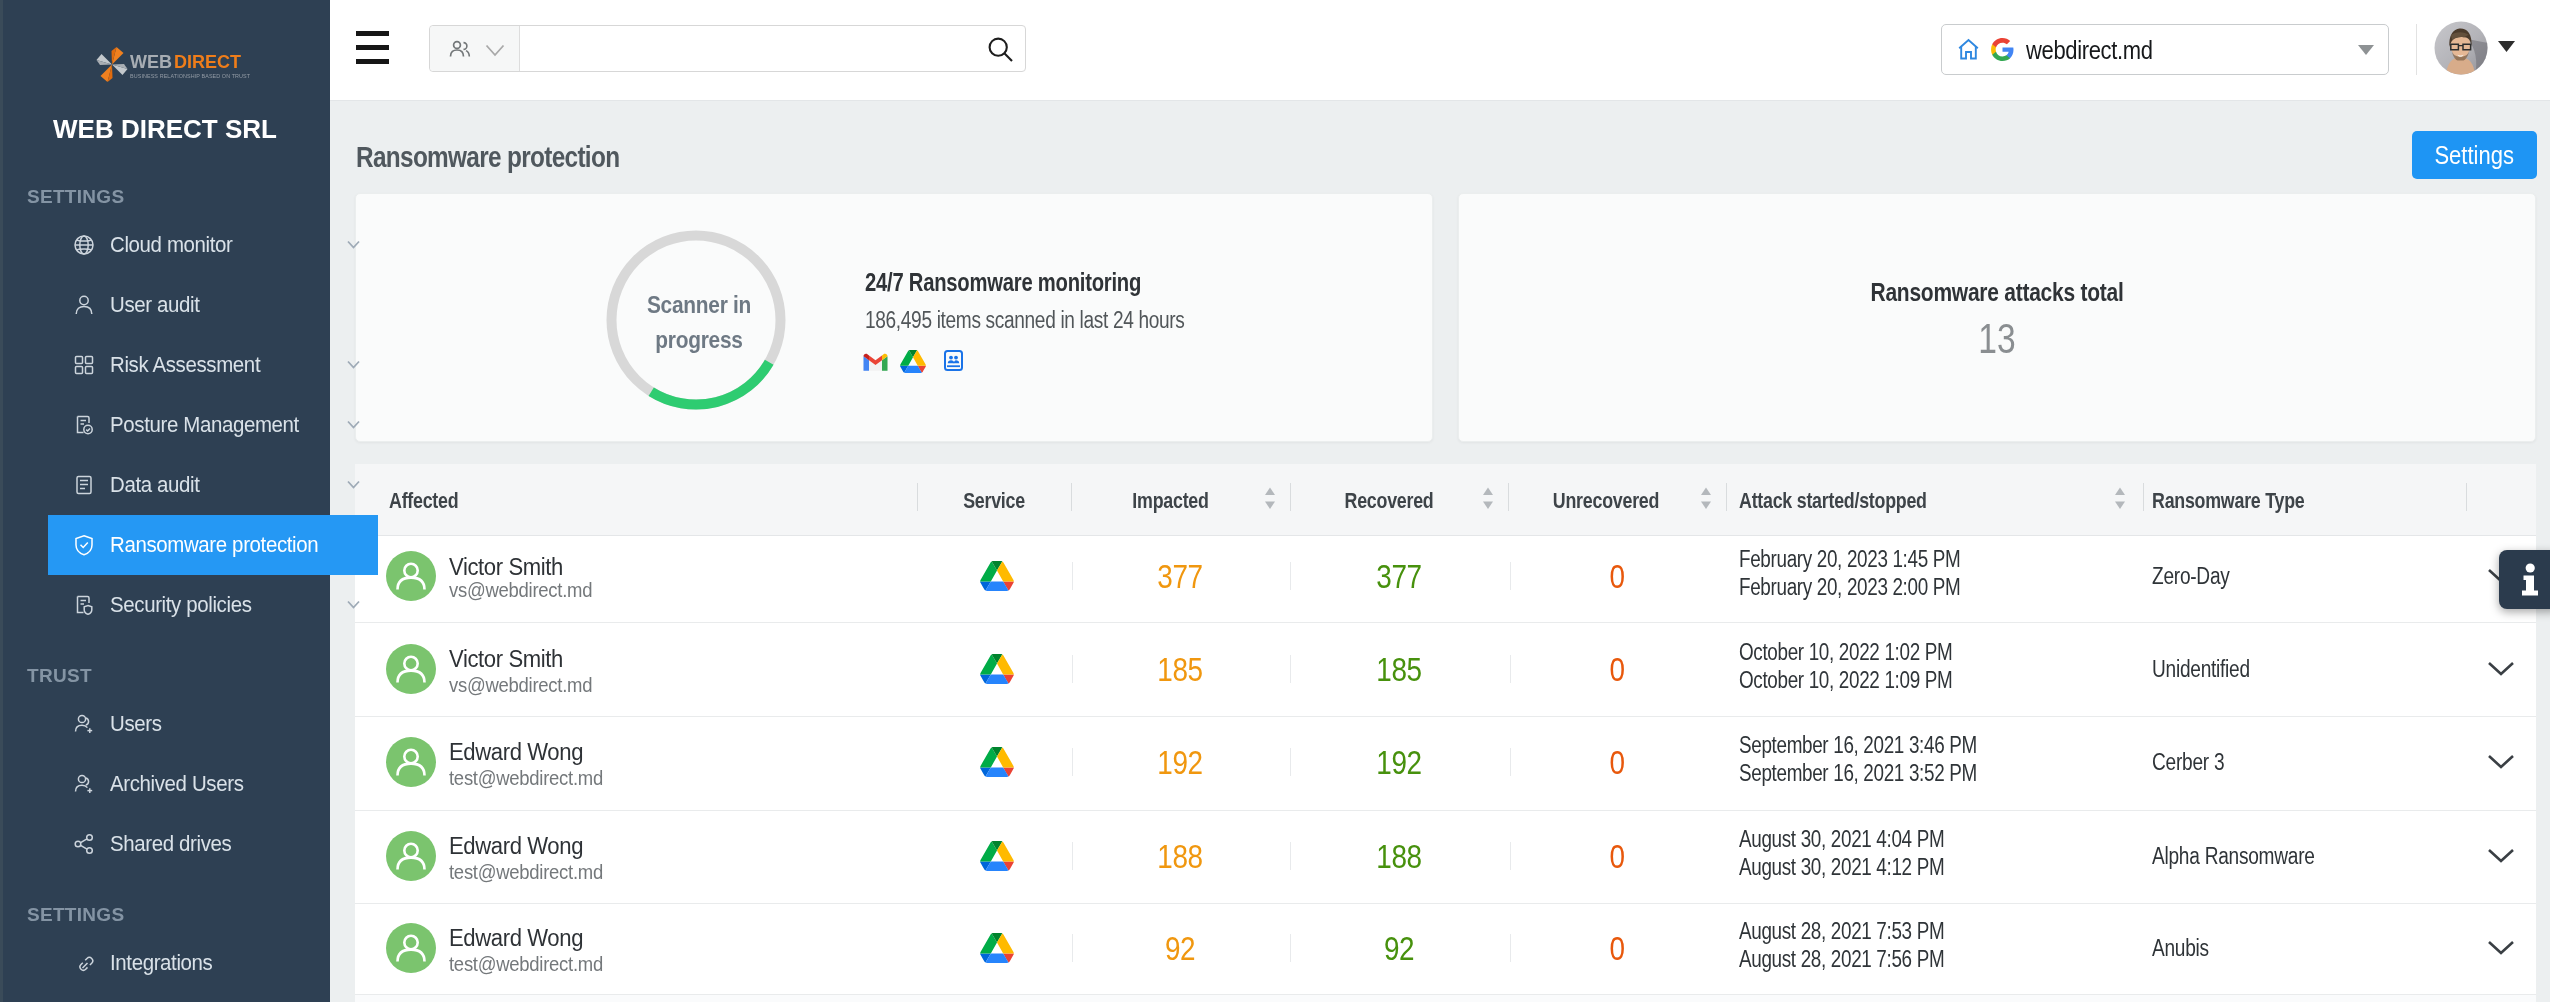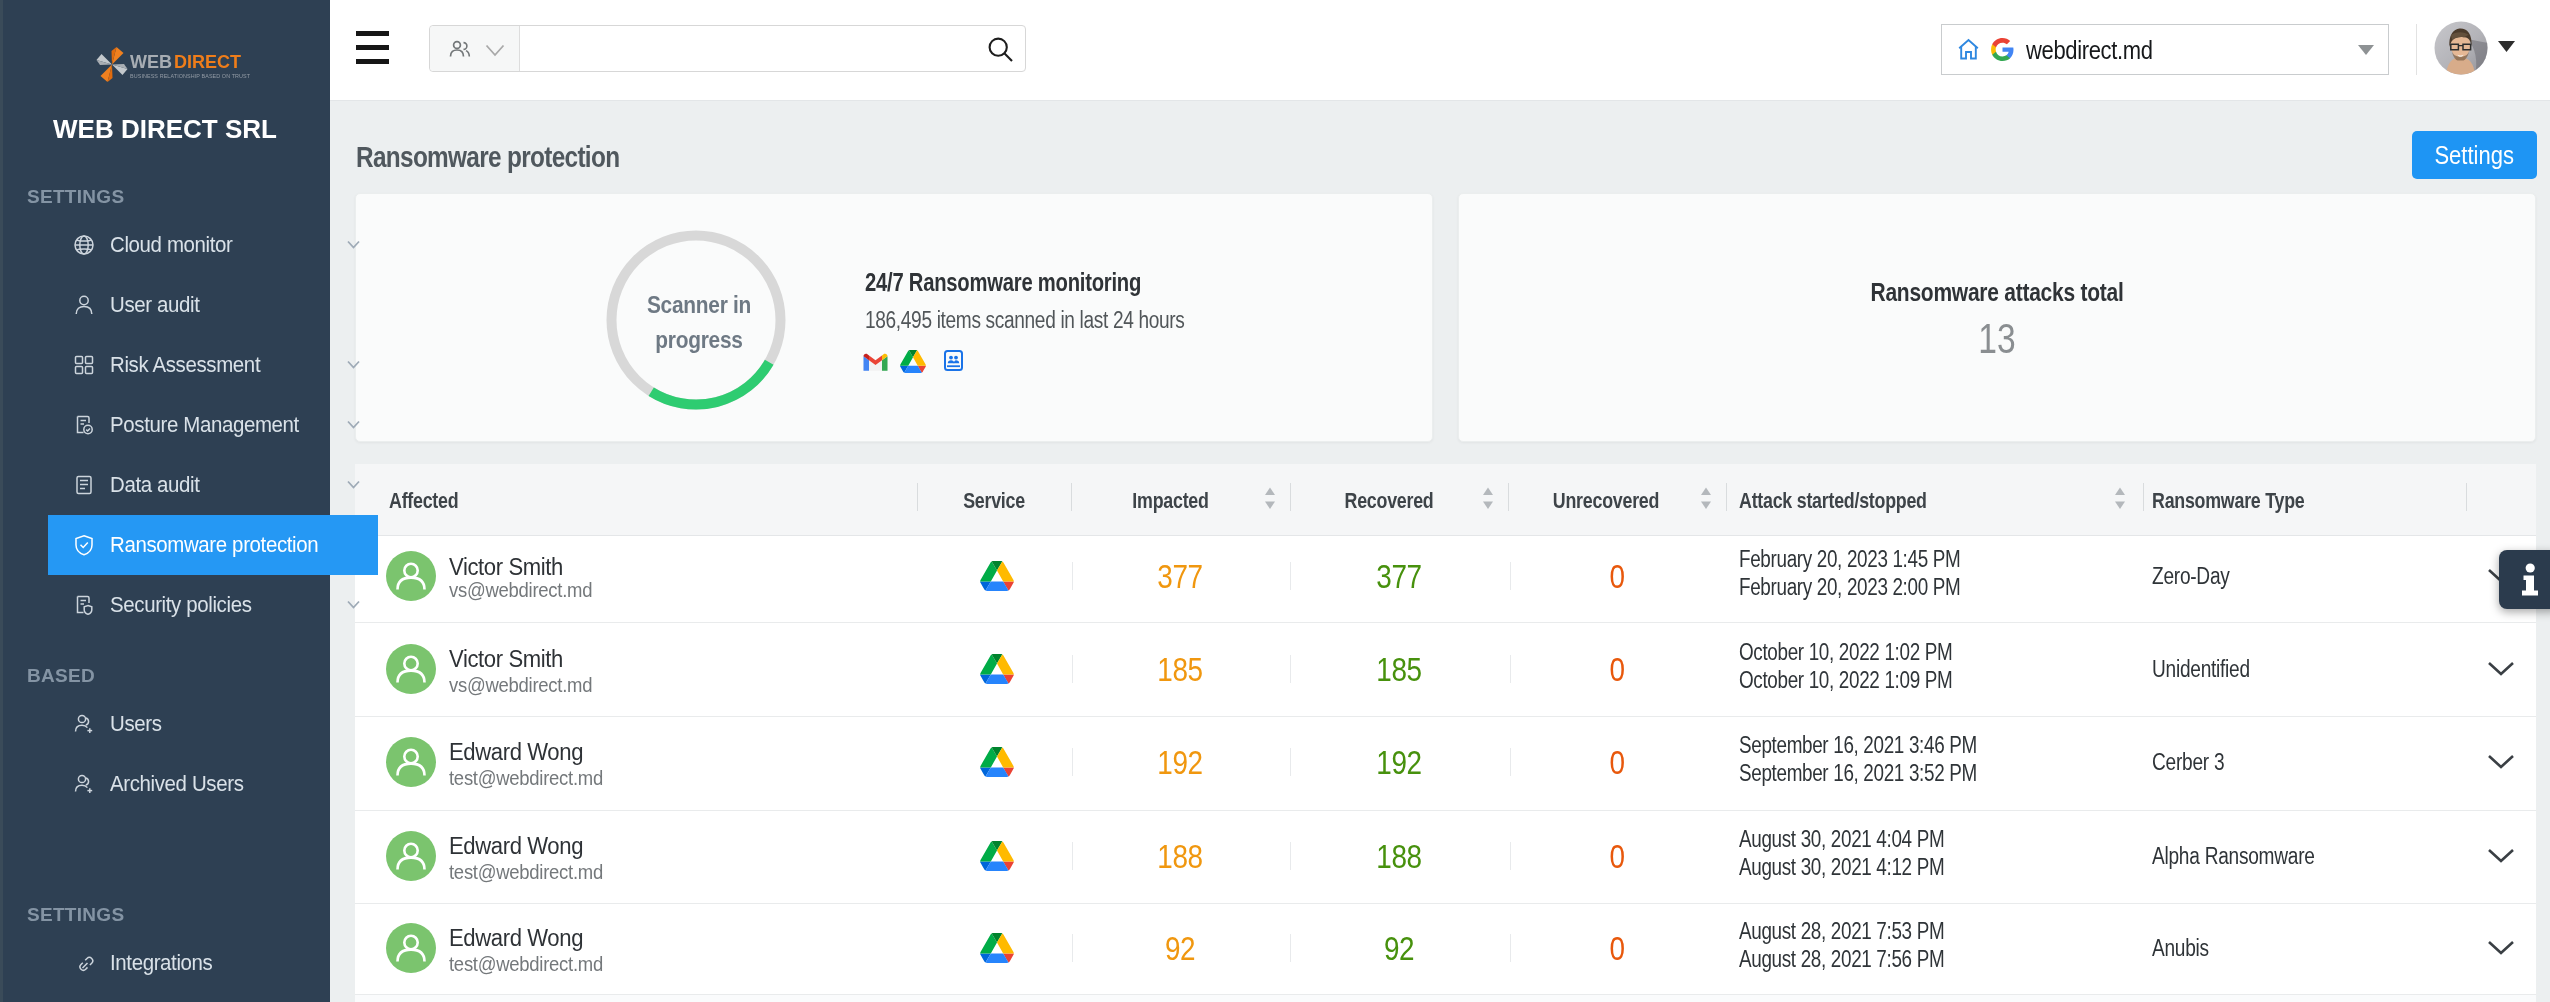--- a/index.html
+++ b/index.html
@@ -17,21 +17,21 @@
 .mitem .chev { position:absolute; right:18px; top:50%; margin-top:-5px; width:13px; height:9px; }
 .mitem.active { background:#2598f4; }
 .mitem.active .txt { color:#fff; }
 
 
 #topbar { position:absolute; left:330px; top:0; width:2220px; height:101px; background:#fff; border-bottom:1px solid #e3e6e8; z-index:4; }
 #burger { position:absolute; left:26px; top:31px; width:33px; height:33px; }
 #burger span { position:absolute; left:0; width:33px; height:4.5px; background:#161616; }
 #searchbox { position:absolute; left:99px; top:25px; width:597px; height:47px; border:1px solid #d7d7d7; border-radius:4px; background:#fff; }
 #searchseg { position:absolute; left:0; top:0; width:90px; height:45px; background:#f6f7f7; border-right:1px solid #ddd; border-radius:4px 0 0 4px; }
-#domainbox { position:absolute; left:1611px; top:24px; width:448px; height:51px; border:1px solid #c9ccce; border-radius:0; background:#fff; }
+#domainbox { position:absolute; left:1611px; top:24px; width:448px; height:51px; border:1px solid #c9ccce; border-radius:5px; background:#fff; }
 #domainbox .txt { position:absolute; left:84px; top:11px; font-size:25px; color:#17191b; letter-spacing:-0.4px; transform:scaleX(0.88); transform-origin:left center; }
 #tbdivider { position:absolute; left:2086px; top:24px; width:1px; height:51px; background:#e2e2e2; }
 
 #main { position:absolute; left:0; top:0; width:2550px; height:1002px; }
 #pagetitle { position:absolute; left:356px; top:141px; font-size:29px; color:#50585e; font-weight:bold; letter-spacing:-0.8px; transform:scaleX(0.84); transform-origin:left top; }
 #settingsbtn { position:absolute; left:2412px; top:131px; width:125px; height:48px; background:#1e95f4; border-radius:5px; color:#fff; font-size:25px; text-align:center; line-height:48px; }
 #settingsbtn span { display:inline-block; transform:scaleX(0.88); }
 .card { position:absolute; top:193px; height:249px; background:#fafbfb; border:1px solid #ebeeee; border-radius:5px; box-shadow:0 1px 3px rgba(0,0,0,.05); }
 #card1 { left:355px; width:1078px; }
 #card2 { left:1458px; width:1078px; }
@@ -441,40 +441,50 @@
         <line x1="7.5" y1="6.5" x2="13" y2="6.5"></line>
         <line x1="7.5" y1="10" x2="11" y2="10"></line>
         <path d="M15 11.5 l3.8 1.3 v2.9 c0 2.3-1.6 3.8-3.8 4.6 c-2.2-.8-3.8-2.3-3.8-4.6 v-2.9 Z"></path>
       </svg>
     <div class="txt">Security policies</div>
     <svg class="chev" viewBox="0 0 13 9" fill="none" stroke="#9fabb7" stroke-width="1.8">
         <polyline points="1,1.5 6.5,7.5 12,1.5"></polyline>
       </svg>
   </div>
 
-  <div class="seclabel" style="top:665px;">BASED</div>
+  <div class="seclabel" style="top:665px;">TRUST</div>
   <div class="mitem" style="top:694px;">
     <svg class="ico" viewBox="0 0 22 22" fill="none" stroke="#ccd4dc" stroke-width="1.5">
         <circle cx="9" cy="6" r="3.6"></circle>
         <path d="M2.5 18.5 C2.5 14.2 5.3 12.2 9 12.2 C11.2 12.2 13.2 13 14.4 14.6"></path>
         <path d="M12.8 5 a3.6 3.6 0 0 1 0 7"></path>
         <line x1="16.8" y1="15.2" x2="16.8" y2="20"></line>
         <line x1="14.4" y1="17.6" x2="19.2" y2="17.6"></line>
       </svg>
     <div class="txt">Users</div>
   </div>
   <div class="mitem" style="top:754px;">
     <svg class="ico" viewBox="0 0 22 22" fill="none" stroke="#ccd4dc" stroke-width="1.5">
         <circle cx="9" cy="6" r="3.6"></circle>
         <path d="M2.5 18.5 C2.5 14.2 5.3 12.2 9 12.2 C11.2 12.2 13.2 13 14.4 14.6"></path>
         <path d="M12.8 5 a3.6 3.6 0 0 1 0 7"></path>
         <line x1="16.8" y1="15.2" x2="16.8" y2="20"></line>
         <line x1="14.4" y1="17.6" x2="19.2" y2="17.6"></line>
       </svg>
     <div class="txt">Archived Users</div>
+  </div>
+  <div class="mitem" style="top:814px;">
+    <svg class="ico" viewBox="0 0 22 22" fill="none" stroke="#ccd4dc" stroke-width="1.5">
+        <circle cx="16.5" cy="4.5" r="2.8"></circle>
+        <circle cx="5" cy="11" r="2.8"></circle>
+        <circle cx="16.5" cy="17.5" r="2.8"></circle>
+        <line x1="7.6" y1="9.7" x2="14" y2="5.8"></line>
+        <line x1="7.6" y1="12.3" x2="14" y2="16.2"></line>
+      </svg>
+    <div class="txt">Shared drives</div>
   </div>
 
   <div class="seclabel" style="top:904px;">SETTINGS</div>
   <div class="mitem" style="top:933px;">
     <svg class="ico" viewBox="0 0 22 22" fill="none" stroke="#ccd4dc" stroke-width="1.5">
         <path d="M9.5 12.5 L14.5 7.5 M12.2 4.8 l1.8-1.8 a3.3 3.3 0 0 1 4.7 4.7 l-1.8 1.8 M9.8 7.2 l-1.8 1.8 a3.3 3.3 0 0 0 4.7 4.7 l1.8-1.8" transform="translate(0,3.5)"></path>
       </svg>
     <div class="txt">Integrations</div>
   </div>
 </div>

